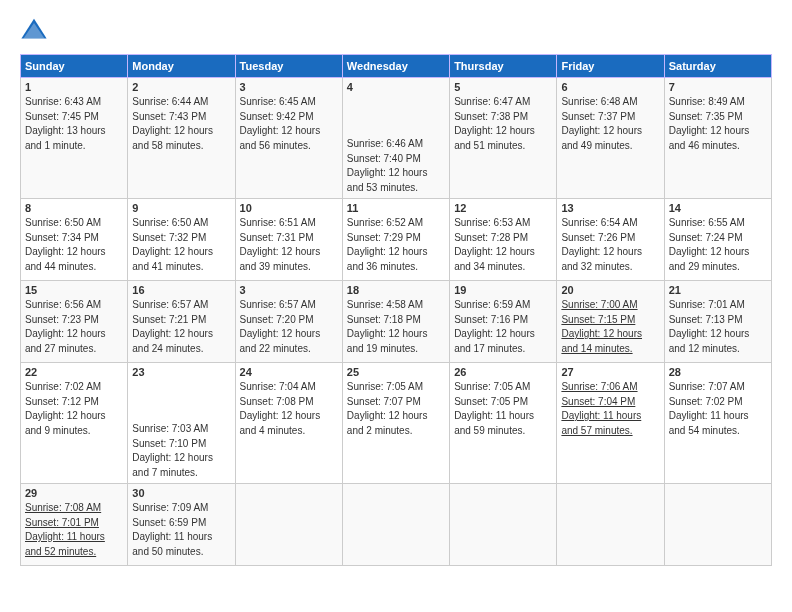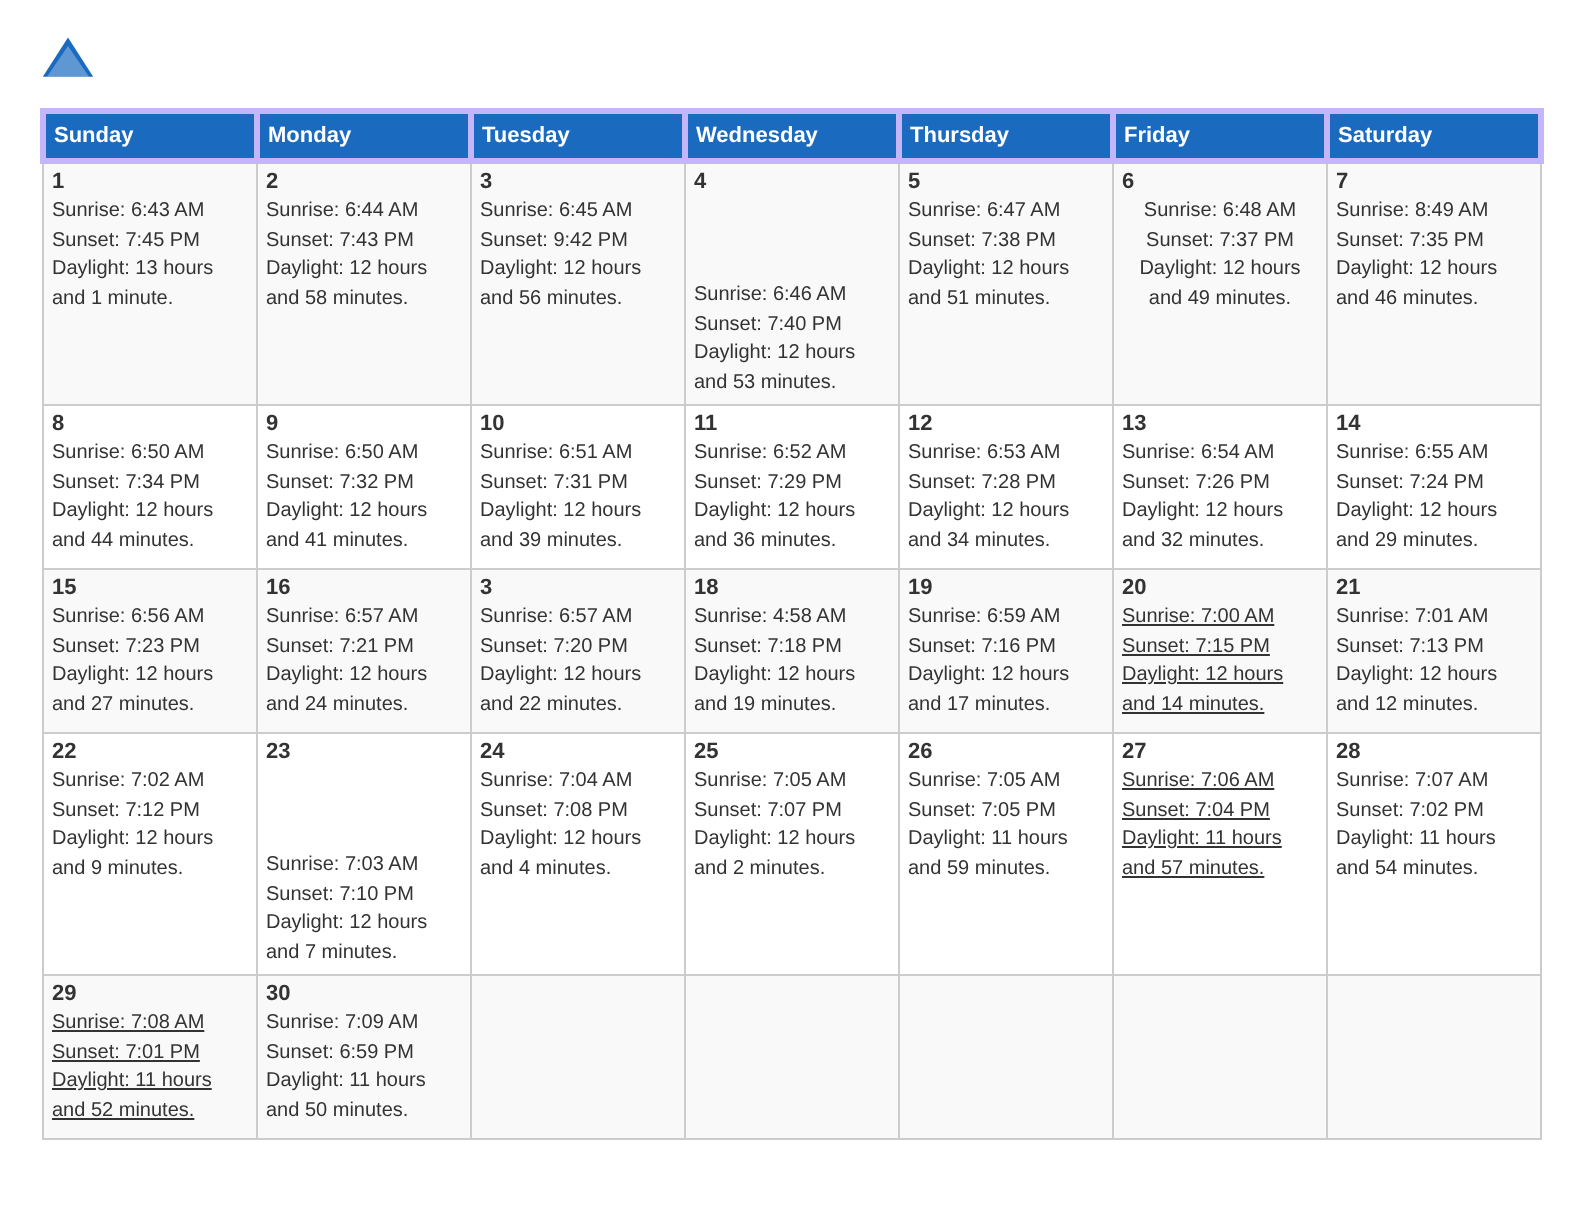--- a/index.html
+++ b/index.html
@@ -63,21 +63,21 @@
       border-collapse: collapse;
       table-layout: fixed;
     }
     thead th {
       background-color: #1a6bbf;
       color: #fff;
       font-size: 11px;
       font-weight: bold;
       padding: 5px 4px;
       text-align: left;
-      border: 3px solid #c4b5fd;
+      border: 1px solid #c4b5fd;
     }
     tbody td {
       border: 1px solid #ccc;
       vertical-align: top;
       padding: 3px 4px;
       font-size: 8.5px;
       color: #333;
       height: 82px;
     }
     tbody tr:nth-child(odd) td {
@@ -167,21 +167,21 @@
           </td>
           <td>
             <span class="day-num">5</span>
             <div class="day-info" style="white-space: pre-line;">Sunrise: 6:47 AM
 Sunset: 7:38 PM
 Daylight: 12 hours
 and 51 minutes.</div>
           </td>
           <td>
             <span class="day-num">6</span>
-            <div class="day-info" style="white-space: pre-line; text-align: center;">Sunrise: 6:48 AM
+            <div class="day-info" style="white-space: pre-line;">Sunrise: 6:48 AM
 Sunset: 7:37 PM
 Daylight: 12 hours
 and 49 minutes.</div>
           </td>
           <td>
             <span class="day-num">7</span>
             <div class="day-info" style="white-space: pre-line;">Sunrise: 8:49 AM
 Sunset: 7:35 PM
 Daylight: 12 hours
 and 46 minutes.</div>

